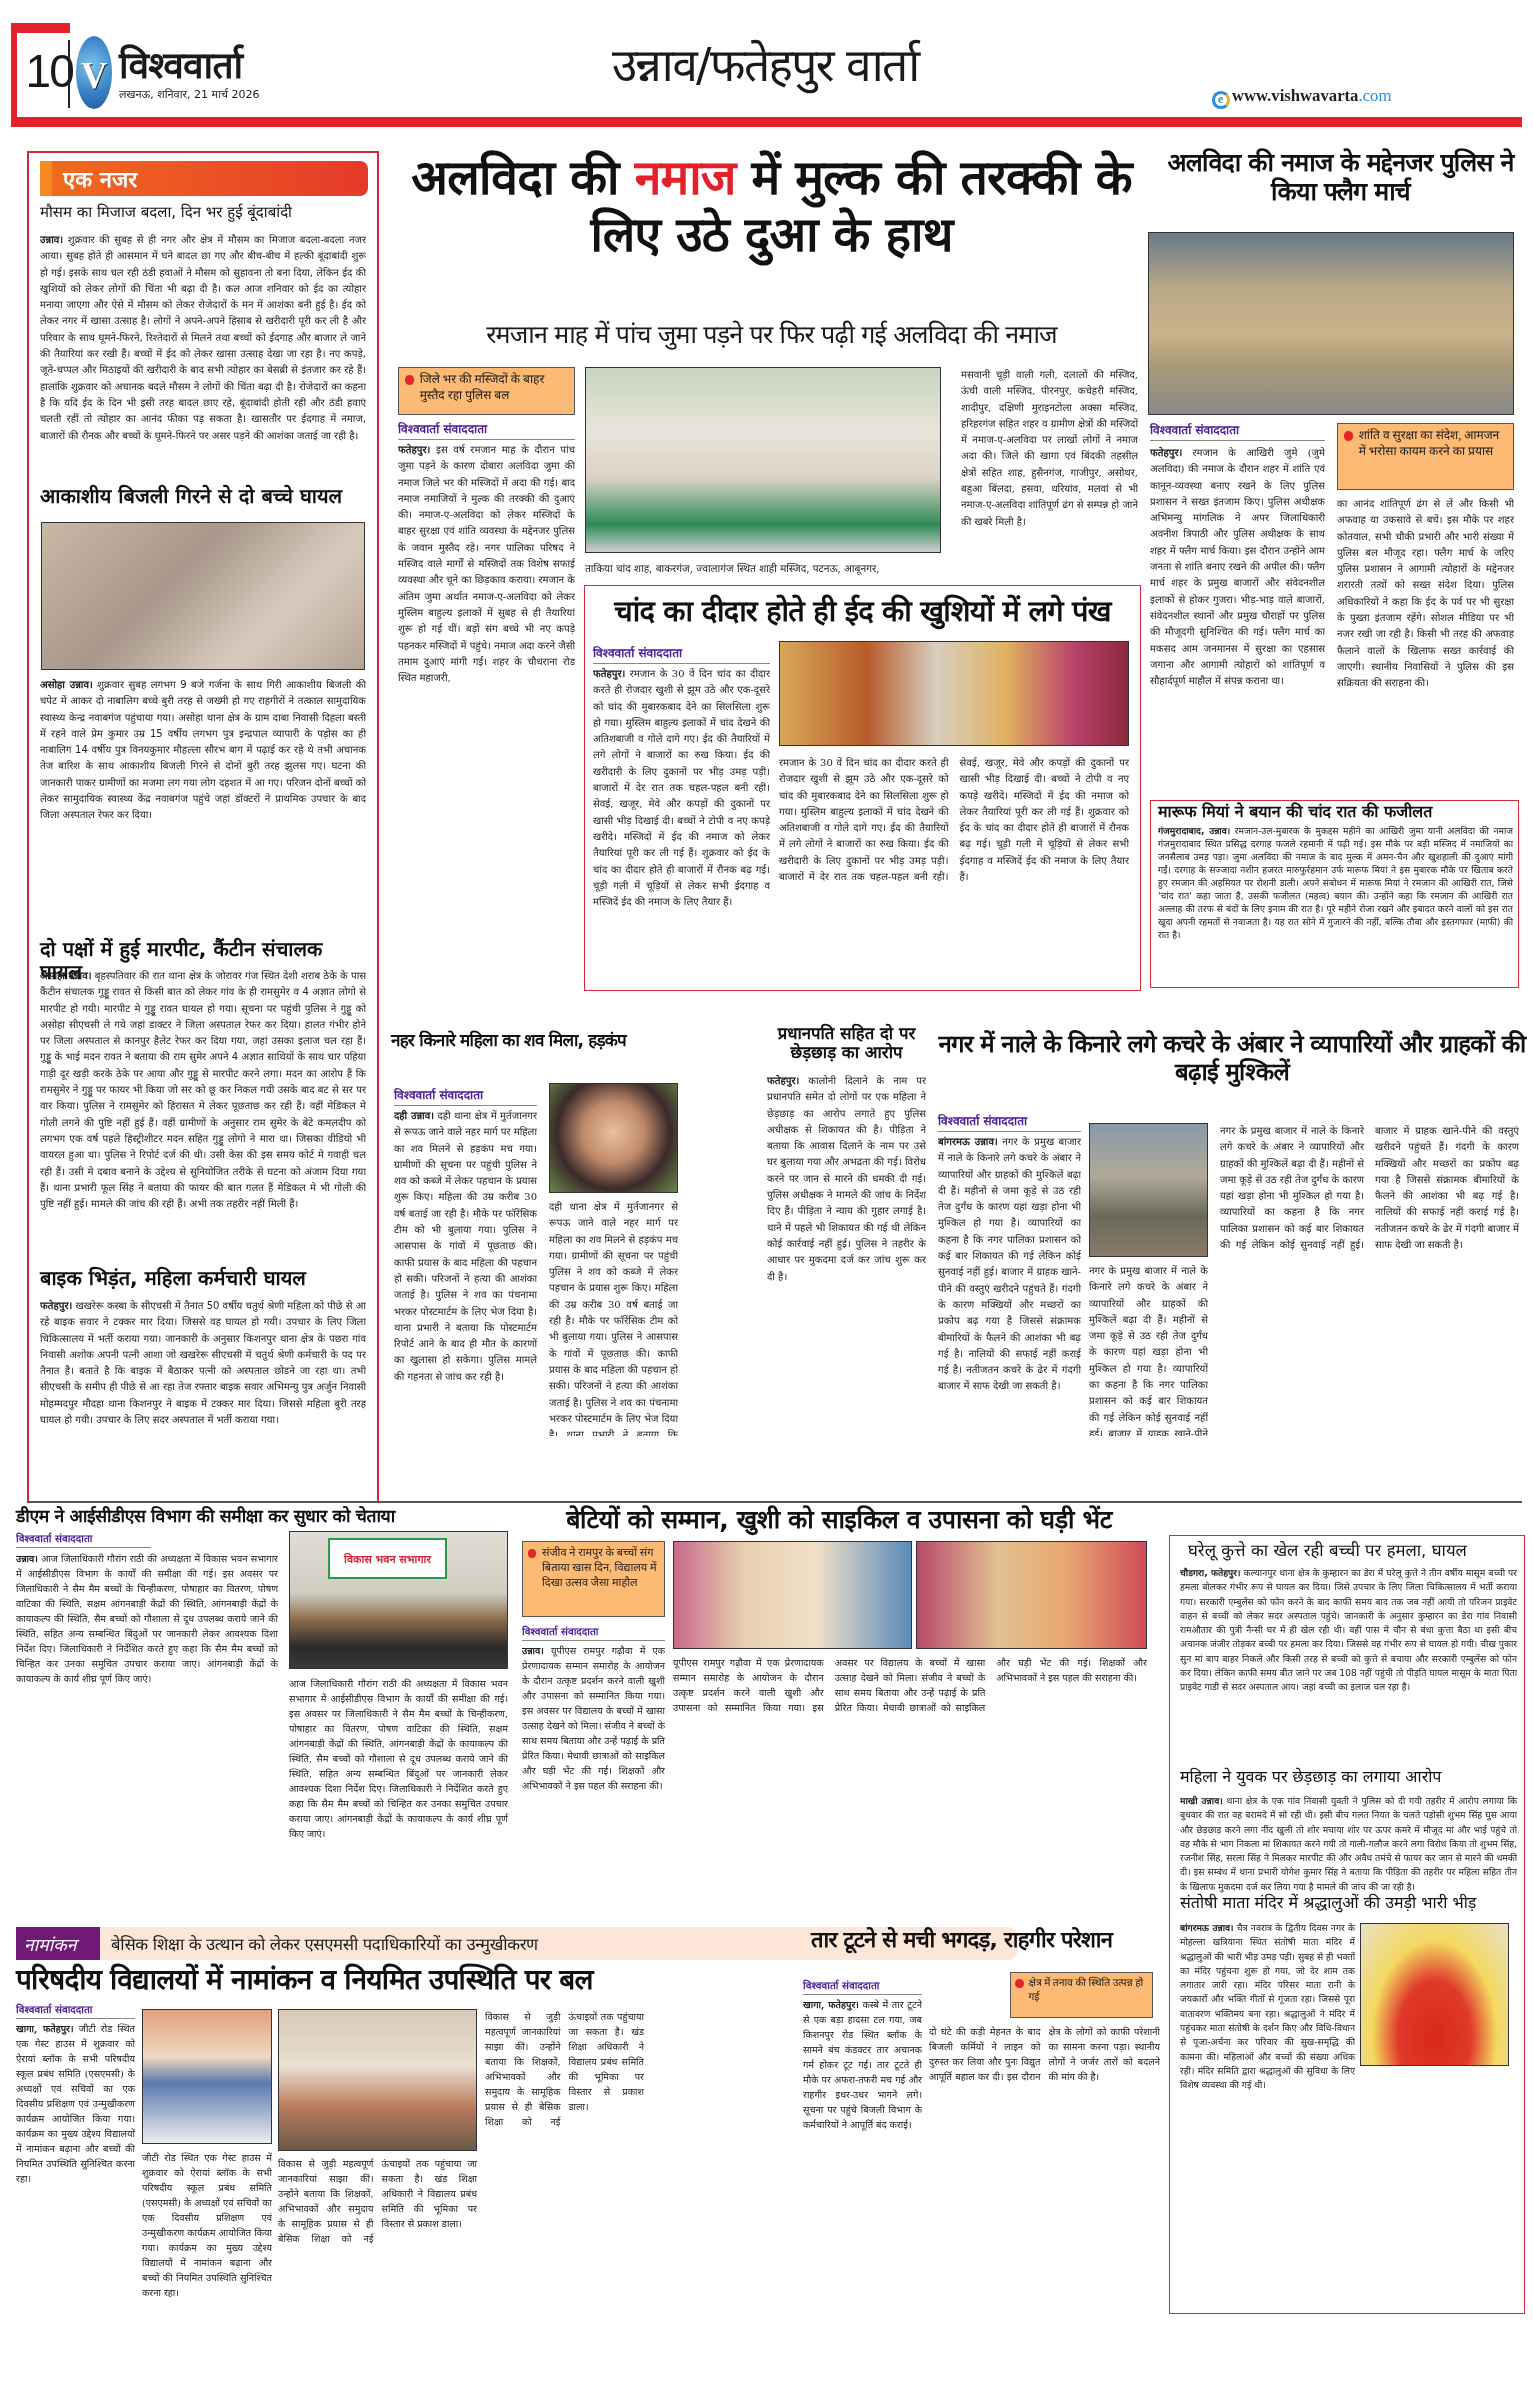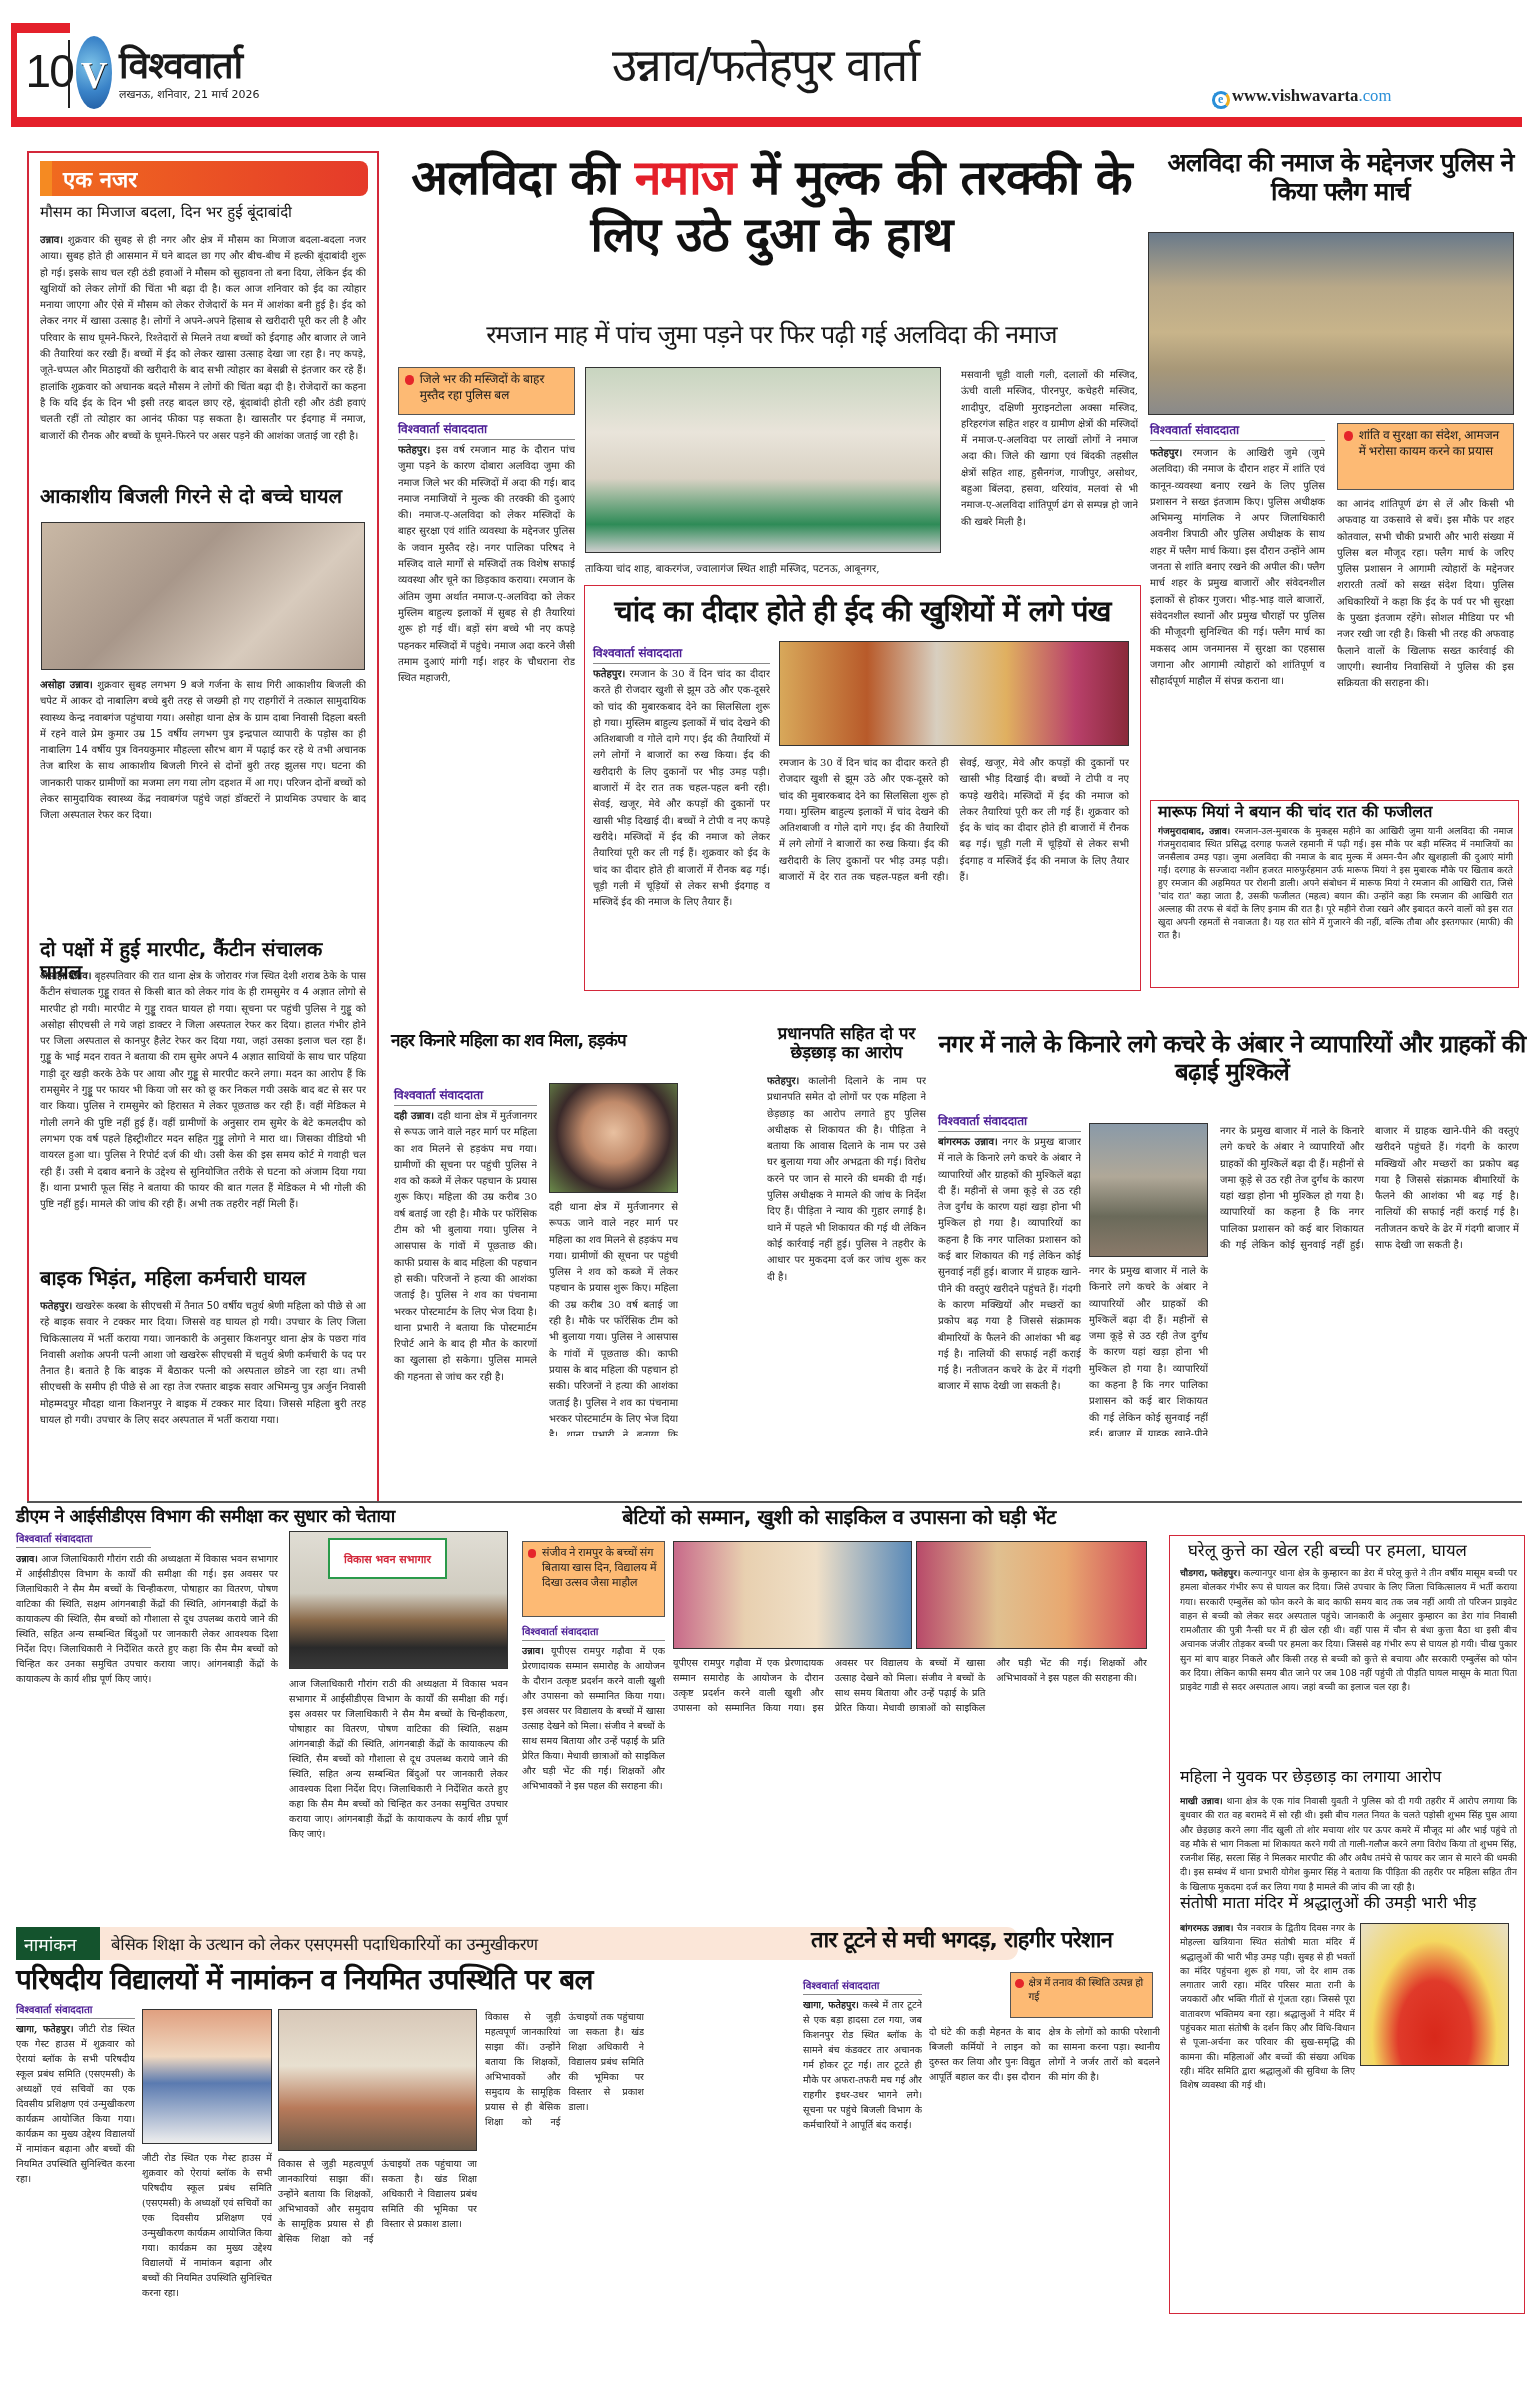--- a/index.html
+++ b/index.html
@@ -124,39 +124,39 @@
 <div class="hr" style="left:27px; top:1501px; width:1495px; height:1.6px; background:#555;"></div>
 
 <div class="abs hl" style="left:16px; top:1506px; width:493px; font-size:17.5px; letter-spacing:-0.4px;">डीएम ने आईसीडीएस विभाग की समीक्षा कर सुधार को चेताया</div>
 <div class="abs byline" style="left:16px; top:1531px; width:135px; font-size:10.3px;">विश्ववार्ता संवाददाता</div>
 <div class="abs txt" style="left:16px; top:1551px; width:262px; height:366px; font-size:9.5px; line-height:15px;"><b>उन्नाव।</b> <span>आज जिलाधिकारी गौरांग राठी की अध्यक्षता में विकास भवन सभागार में आईसीडीएस विभाग के कार्यों की समीक्षा की गई। इस अवसर पर जिलाधिकारी ने सैम मैम बच्चों के चिन्हीकरण, पोषाहार का वितरण, पोषण वाटिका की स्थिति, सक्षम आंगनबाड़ी केंद्रों की स्थिति, आंगनबाड़ी केंद्रों के कायाकल्प की स्थिति, सैम बच्चों को गौशाला से दूध उपलब्ध कराये जाने की स्थिति, सहित अन्य सम्बन्धित बिंदुओं पर जानकारी लेकर आवश्यक दिशा निर्देश दिए। जिलाधिकारी ने निर्देशित करते हुए कहा कि सैम मैम बच्चों को चिन्हित कर उनका समुचित उपचार कराया जाए। आंगनबाड़ी केंद्रों के कायाकल्प के कार्य शीघ्र पूर्ण किए जाएं।</span></div>
 <div class="abs photo" style="left:289px; top:1531px; width:219px; height:138px; background:linear-gradient(180deg,#e0ddd4 0%,#d0ccc0 45%,#8a6a4a 65%,#2a2a2a 85%,#3a3a3a 100%);">
   <div style="position:absolute; left:38px; top:6.4px; width:119px; height:41px; background:#fff; border:2.4px solid #2a9a4a; text-align:center; font-size:11px; font-weight:bold; color:#d3283a; padding-top:11px;">विकास भवन सभागार</div>
 </div>
 <div class="abs txt" style="left:289px; top:1676px; width:219px; height:240px; font-size:9.5px; line-height:15px;">आज जिलाधिकारी गौरांग राठी की अध्यक्षता में विकास भवन सभागार में आईसीडीएस विभाग के कार्यों की समीक्षा की गई। इस अवसर पर जिलाधिकारी ने सैम मैम बच्चों के चिन्हीकरण, पोषाहार का वितरण, पोषण वाटिका की स्थिति, सक्षम आंगनबाड़ी केंद्रों की स्थिति, आंगनबाड़ी केंद्रों के कायाकल्प की स्थिति, सैम बच्चों को गौशाला से दूध उपलब्ध कराये जाने की स्थिति, सहित अन्य सम्बन्धित बिंदुओं पर जानकारी लेकर आवश्यक दिशा निर्देश दिए। जिलाधिकारी ने निर्देशित करते हुए कहा कि सैम मैम बच्चों को चिन्हित कर उनका समुचित उपचार कराया जाए। आंगनबाड़ी केंद्रों के कायाकल्प के कार्य शीघ्र पूर्ण किए जाएं।</div>
 
-<div class="abs hl" style="left:518px; top:1506px; width:642px; font-size:20px; letter-spacing:-0.4px; text-align:center;">बेटियों को सम्मान, खुशी को साइकिल व उपासना को घड़ी भेंट</div>
+<div class="abs hl" style="left:518px; top:1506px; width:642px; font-size:25px; letter-spacing:-0.4px; text-align:center;">बेटियों को सम्मान, खुशी को साइकिल व उपासना को घड़ी भेंट</div>
 <div class="callout" style="left:522px; top:1541px; width:143px; height:76px; font-size:11px; padding:3.2px 4.8px 3.2px 19px;"><span class="dot" style="top:7.2px; left:4.8px; width:8.7px; height:8.7px;"></span><span>संजीव ने रामपुर के बच्चों संग बिताया खास दिन, विद्यालय में दिखा उत्सव जैसा माहौल</span></div>
 <div class="abs byline" style="left:522px; top:1624px; width:143px; font-size:10.3px;">विश्ववार्ता संवाददाता</div>
 <div class="abs txt" style="left:522px; top:1643px; width:143px; height:274px; font-size:9.5px; line-height:15px;"><b>उन्नाव।</b> <span>यूपीएस रामपुर गढ़ौवा में एक प्रेरणादायक सम्मान समारोह के आयोजन के दौरान उत्कृष्ट प्रदर्शन करने वाली खुशी और उपासना को सम्मानित किया गया। इस अवसर पर विद्यालय के बच्चों में खासा उत्साह देखने को मिला। संजीव ने बच्चों के साथ समय बिताया और उन्हें पढ़ाई के प्रति प्रेरित किया। मेधावी छात्राओं को साइकिल और घड़ी भेंट की गई। शिक्षकों और अभिभावकों ने इस पहल की सराहना की।</span></div>
 <div class="abs photo" style="left:673px; top:1541px; width:239px; height:108px; background:linear-gradient(90deg,#c86a8a 0%,#e8d0b0 30%,#f0e0c8 60%,#5a8ab8 100%);"></div>
 <div class="abs photo" style="left:916px; top:1541px; width:231px; height:108px; background:linear-gradient(90deg,#b84a6a 0%,#e0c090 35%,#e8a870 65%,#d04a5a 100%);"></div>
 <div class="abs txt" style="left:673px; top:1655px; width:474px; height:261px; column-count:3; column-gap:11px; font-size:9.5px; line-height:15px;">यूपीएस रामपुर गढ़ौवा में एक प्रेरणादायक सम्मान समारोह के आयोजन के दौरान उत्कृष्ट प्रदर्शन करने वाली खुशी और उपासना को सम्मानित किया गया। इस अवसर पर विद्यालय के बच्चों में खासा उत्साह देखने को मिला। संजीव ने बच्चों के साथ समय बिताया और उन्हें पढ़ाई के प्रति प्रेरित किया। मेधावी छात्राओं को साइकिल और घड़ी भेंट की गई। शिक्षकों और अभिभावकों ने इस पहल की सराहना की।</div>
 
 <div class="abs redbox" style="left:1169px; top:1535px; width:356px; height:779px;"></div>
 <div class="abs hl" style="left:1188px; top:1541px; width:337px; font-size:16.7px; font-weight:normal;">घरेलू कुत्ते का खेल रही बच्ची पर हमला, घायल</div>
 <div class="abs txt" style="left:1180px; top:1566px; width:337px; height:200px; font-family:'DejaVu Sans',sans-serif; font-size:9.1px; line-height:14.3px;"><b>चौडगरा, फतेहपुर।</b> <span>कल्यानपुर थाना क्षेत्र के कुम्हारन का डेरा में घरेलू कुत्ते ने तीन वर्षीय मासूम बच्ची पर हमला बोलकर गंभीर रूप से घायल कर दिया। जिसे उपचार के लिए जिला चिकित्सालय में भर्ती कराया गया। सरकारी एम्बुलेंस को फोन करने के बाद काफी समय बाद तक जब नहीं आयी तो परिजन प्राइवेट वाहन से बच्ची को लेकर सदर अस्पताल पहुंचे। जानकारी के अनुसार कुम्हारन का डेरा गांव निवासी रामऔतार की पुत्री नैन्सी घर में ही खेल रही थी। वहीं पास में चौन से बंधा कुत्ता बैठा था इसी बीच अचानक जंजीर तोड़कर बच्ची पर हमला कर दिया। जिससे वह गंभीर रूप से घायल हो गयी। चीख पुकार सुन मां बाप बाहर निकले और किसी तरह से बच्ची को कुत्ते से बचाया और सरकारी एम्बुलेंस को फोन कर दिया। लेकिन काफी समय बीत जाने पर जब 108 नहीं पहुंची तो पीड़ति घायल मासूम के माता पिता प्राइवेट गाडी से सदर अस्पताल आय। जहां बच्ची का इलाज चल रहा है।</span></div>
 <div class="abs hl" style="left:1180px; top:1768px; width:337px; font-size:16px; font-weight:normal;">महिला ने युवक पर छेड़छाड़ का लगाया आरोप</div>
 <div class="abs txt" style="left:1180px; top:1794px; width:337px; height:100px; font-family:'DejaVu Sans',sans-serif; font-size:9.1px; line-height:14.3px;"><b>माखी उन्नाव।</b> <span>थाना क्षेत्र के एक गांव निवासी युवती ने पुलिस को दी गयी तहरीर में आरोप लगाया कि बुधवार की रात वह बरामदे में सो रही थी। इसी बीच गलत नियत के चलते पड़ोसी शुभम सिंह घुस आया और छेड़छाड़ करने लगा नींद खुली तो शोर मचाया शोर पर ऊपर कमरे में मौजूद मां और भाई पहुंचे तो वह मौके से भाग निकला मां शिकायत करने गयी तो गाली-गलौज करने लगा विरोध किया तो शुभम सिंह, रजनीश सिंह, सरला सिंह ने मिलकर मारपीट की और अवैध तमंचे से फायर कर जान से मारने की धमकी दी। इस सम्बंध में थाना प्रभारी योगेश कुमार सिंह ने बताया कि पीड़िता की तहरीर पर महिला सहित तीन के खिलाफ मुकदमा दर्ज कर लिया गया है मामले की जांच की जा रही है।</span></div>
 <div class="abs hl" style="left:1180px; top:1894px; width:337px; font-size:16px; font-weight:normal;">संतोषी माता मंदिर में श्रद्धालुओं की उमड़ी भारी भीड़</div>
 <div class="abs txt" style="left:1180px; top:1921px; width:175px; height:388px; font-family:'DejaVu Sans',sans-serif; font-size:9.1px; line-height:14.3px;"><b>बांगरमऊ उन्नाव।</b> <span>चैत्र नवरात्र के द्वितीय दिवस नगर के मोहल्ला खत्रियाना स्थित संतोषी माता मंदिर में श्रद्धालुओं की भारी भीड़ उमड़ पड़ी। सुबह से ही भक्तों का मंदिर पहुंचना शुरू हो गया, जो देर शाम तक लगातार जारी रहा। मंदिर परिसर माता रानी के जयकारों और भक्ति गीतों से गूंजता रहा। जिससे पूरा वातावरण भक्तिमय बना रहा। श्रद्धालुओं ने मंदिर में पहुंचकर माता संतोषी के दर्शन किए और विधि-विधान से पूजा-अर्चना कर परिवार की सुख-समृद्धि की कामना की। महिलाओं और बच्चों की संख्या अधिक रही। मंदिर समिति द्वारा श्रद्धालुओं की सुविधा के लिए विशेष व्यवस्था की गई थी।</span></div>
 <div class="abs photo" style="left:1360px; top:1923px; width:149px; height:143px; background:radial-gradient(ellipse at 50% 80%,#d8281a 0%,#e03a2a 35%,#f4d860 60%,#e8e0c8 100%);"></div>
 
 <div class="abs" style="left:16px; top:1927px; width:1002px; height:33px; background:#fbe6d8; border-radius:0 11px 11px 0;"></div>
-<div class="abs" style="left:16px; top:1927px; width:84px; height:33px; background:#14532d; color:#fff; font-size:17.5px; padding:4.8px 0 0 8px;">नामांकन</div>
+<div class="abs" style="left:16px; top:1927px; width:84px; height:33px; background:#701a75; color:#fff; font-size:17.5px; padding:4.8px 0 0 8px;font-style:italic;">नामांकन</div>
 <div class="abs" style="left:111px; top:1932px; width:684px; font-size:16.7px; letter-spacing:-0.4px;">बेसिक शिक्षा के उत्थान को लेकर एसएमसी पदाधिकारियों का उन्मुखीकरण</div>
 <div class="abs hl" style="left:16px; top:1964px; width:795px; font-size:28px; letter-spacing:-0.8px;">परिषदीय विद्यालयों में नामांकन व नियमित उपस्थिति पर बल</div>
 <div class="abs byline" style="left:16px; top:2002px; width:119px; font-size:10.3px;">विश्ववार्ता संवाददाता</div>
 <div class="abs txt" style="left:16px; top:2021px; width:119px; height:294px; font-size:9.5px; line-height:15px;"><b>खागा, फतेहपुर।</b> <span>जीटी रोड स्थित एक गेस्ट हाउस में शुक्रवार को ऐरायां ब्लॉक के सभी परिषदीय स्कूल प्रबंध समिति (एसएमसी) के अध्यक्षों एवं सचिवों का एक दिवसीय प्रशिक्षण एवं उन्मुखीकरण कार्यक्रम आयोजित किया गया। कार्यक्रम का मुख्य उद्देश्य विद्यालयों में नामांकन बढ़ाना और बच्चों की नियमित उपस्थिति सुनिश्चित करना रहा।</span></div>
 <div class="abs photo" style="left:142px; top:2009px; width:130px; height:135px; background:linear-gradient(180deg,#e0a080 0%,#f0d8c0 35%,#5a7ab0 55%,#eeeeee 100%);"></div>
 <div class="abs txt" style="left:142px; top:2150px; width:130px; height:165px; font-size:9.5px; line-height:15px;">जीटी रोड स्थित एक गेस्ट हाउस में शुक्रवार को ऐरायां ब्लॉक के सभी परिषदीय स्कूल प्रबंध समिति (एसएमसी) के अध्यक्षों एवं सचिवों का एक दिवसीय प्रशिक्षण एवं उन्मुखीकरण कार्यक्रम आयोजित किया गया। कार्यक्रम का मुख्य उद्देश्य विद्यालयों में नामांकन बढ़ाना और बच्चों की नियमित उपस्थिति सुनिश्चित करना रहा।</div>
 <div class="abs photo" style="left:278px; top:2009px; width:199px; height:142px; background:linear-gradient(180deg,#d8c8b8 0%,#e8e0d0 40%,#b87a5a 70%,#6a5a4a 100%);"></div>
 <div class="abs txt" style="left:278px; top:2156px; width:199px; height:159px; font-size:9.5px; line-height:15px; column-count:2; column-gap:8px;">विकास से जुड़ी महत्वपूर्ण जानकारियां साझा कीं। उन्होंने बताया कि शिक्षकों, अभिभावकों और समुदाय के सामूहिक प्रयास से ही बेसिक शिक्षा को नई ऊंचाइयों तक पहुंचाया जा सकता है। खंड शिक्षा अधिकारी ने विद्यालय प्रबंध समिति की भूमिका पर विस्तार से प्रकाश डाला।</div>
 <div class="abs txt" style="left:485px; top:2009px; width:159px; height:307px; font-size:9.5px; line-height:15px; column-count:2; column-gap:8px;">विकास से जुड़ी महत्वपूर्ण जानकारियां साझा कीं। उन्होंने बताया कि शिक्षकों, अभिभावकों और समुदाय के सामूहिक प्रयास से ही बेसिक शिक्षा को नई ऊंचाइयों तक पहुंचाया जा सकता है। खंड शिक्षा अधिकारी ने विद्यालय प्रबंध समिति की भूमिका पर विस्तार से प्रकाश डाला।</div>
 

